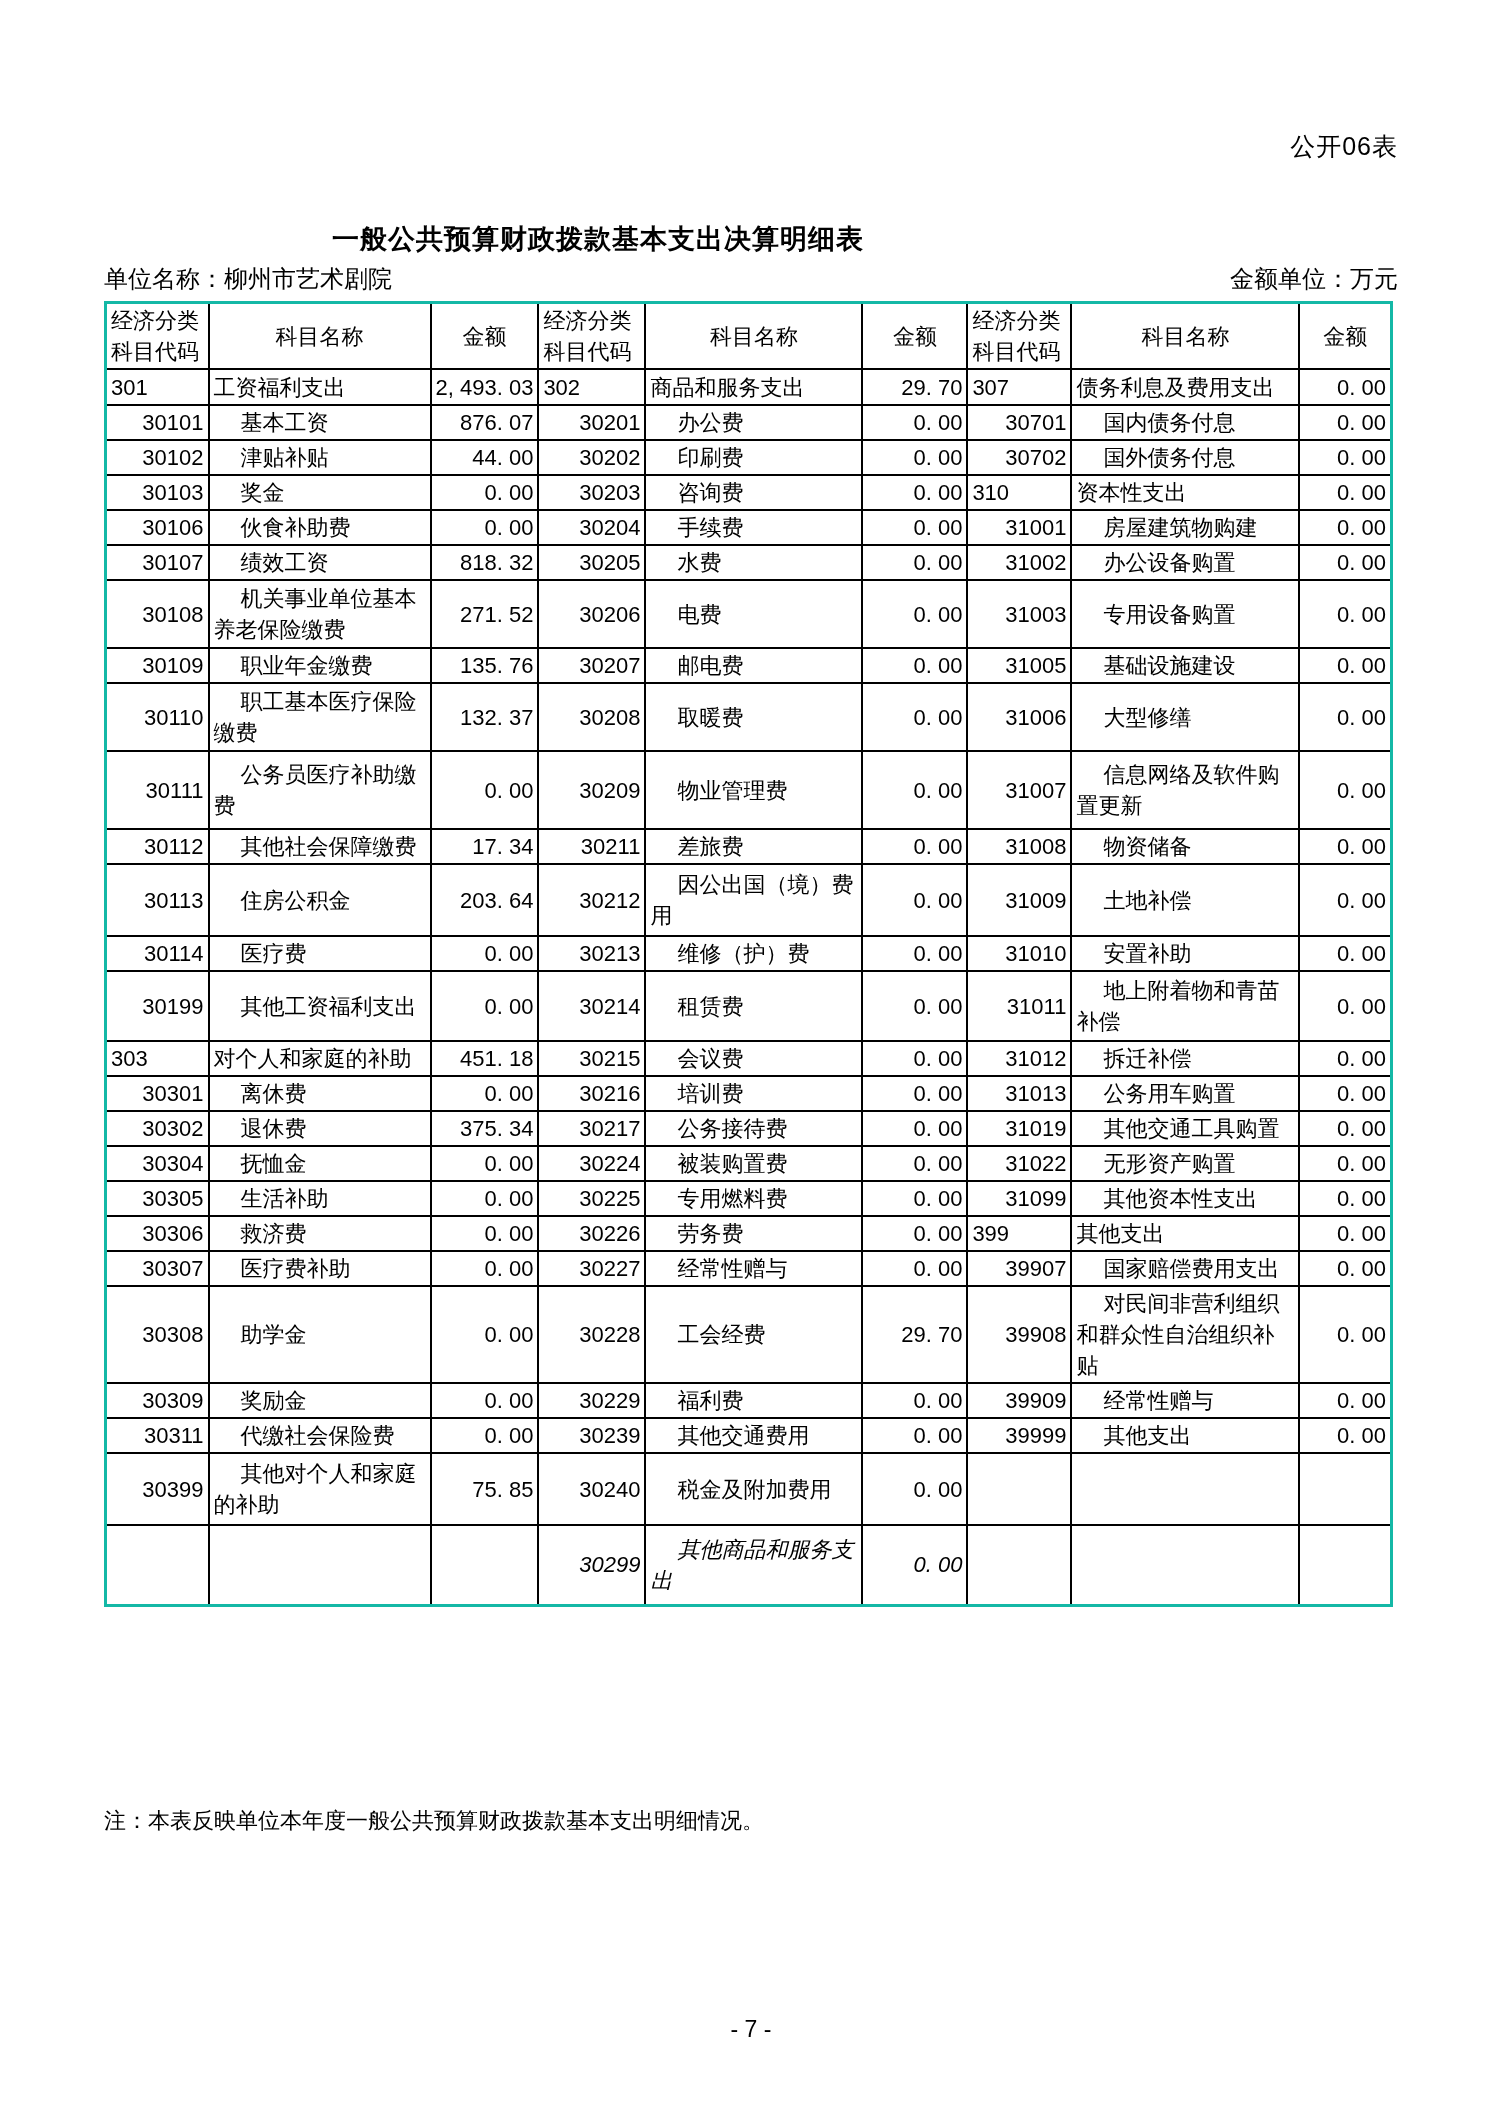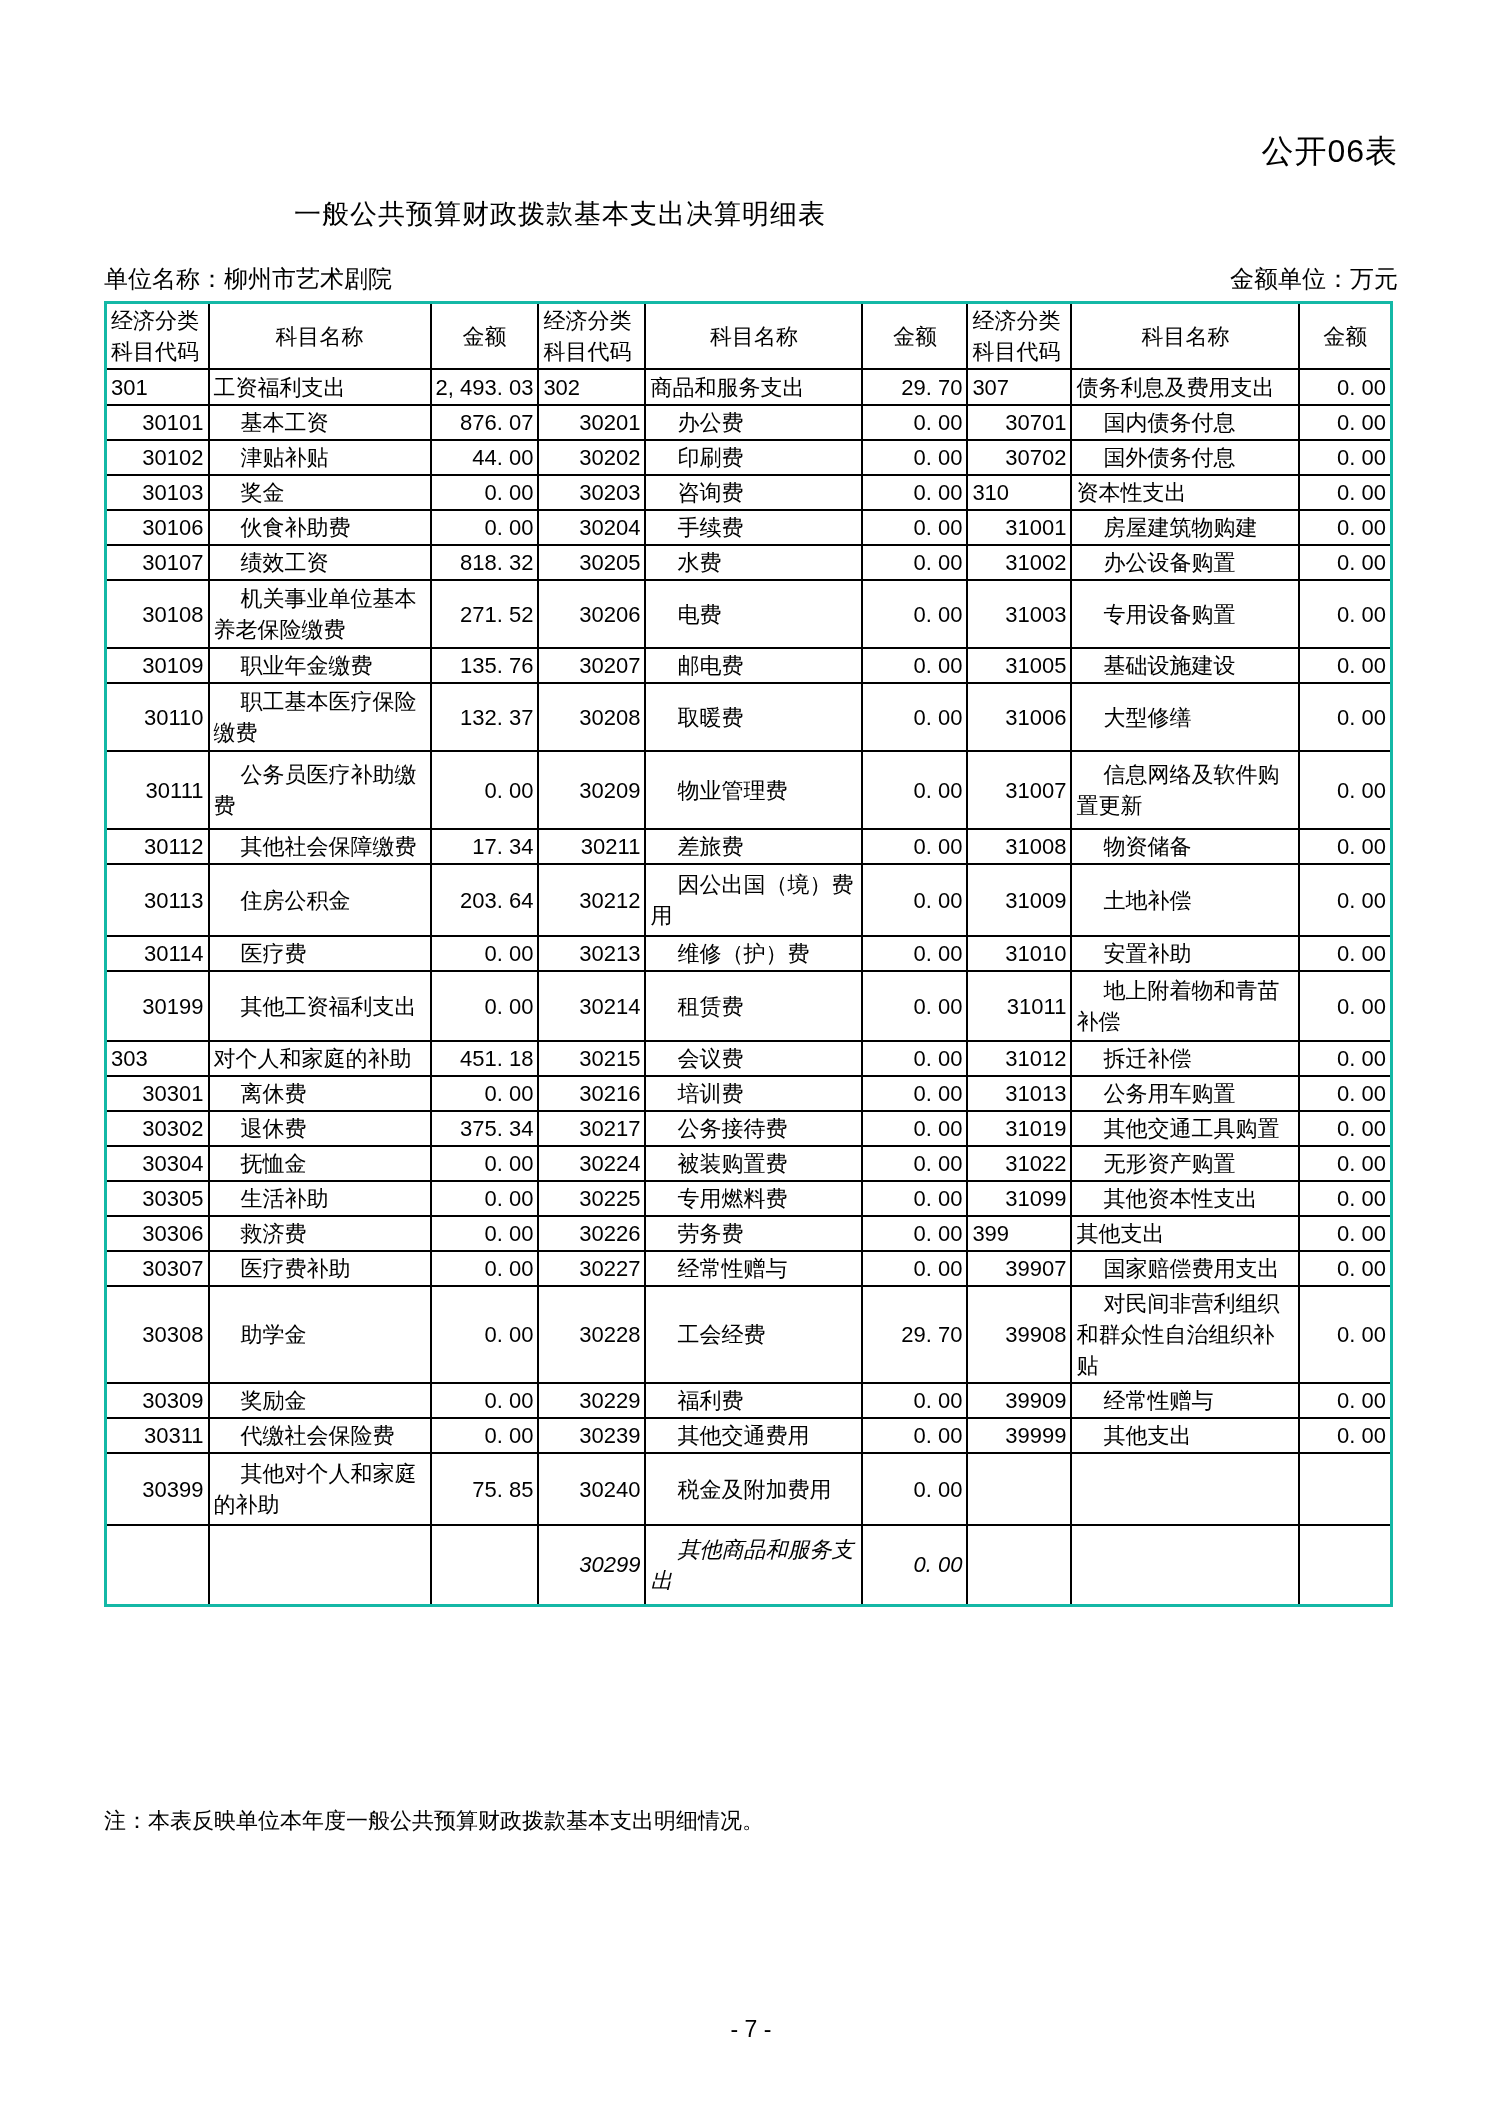--- a/index.html
+++ b/index.html
@@ -4,25 +4,25 @@
 <style>
   html,body { margin:0; padding:0; background:#ffffff; }
   .page {
     position:relative; width:1488px; height:2104px;
     background:#ffffff; color:#000;
     font-family:"Liberation Sans", sans-serif;
     overflow:hidden;
   }
   .doc-label {
     position:absolute; top:130px; right:90px;
-    font-size:32px; letter-spacing:1px;
+    font-size:25px; letter-spacing:1px;
   }
   .title {
-    position:absolute; top:196px; left:0; width:1120px;
-    text-align:center; font-size:27px; font-weight:normal; letter-spacing:1px;
+    position:absolute; top:221px; left:0; width:1120px;
+    text-align:center; font-size:27px; font-weight:bold; letter-spacing:1px;padding-left:38px;
   }
   .meta-row {
     position:absolute; top:263px; left:104px; width:1294px;
     display:flex; justify-content:space-between;
     font-size:24px;
   }
   table.fin {
     position:absolute; top:301px; left:104px;
     border-collapse:collapse; table-layout:fixed;
     border:3px solid #14b8a6;

